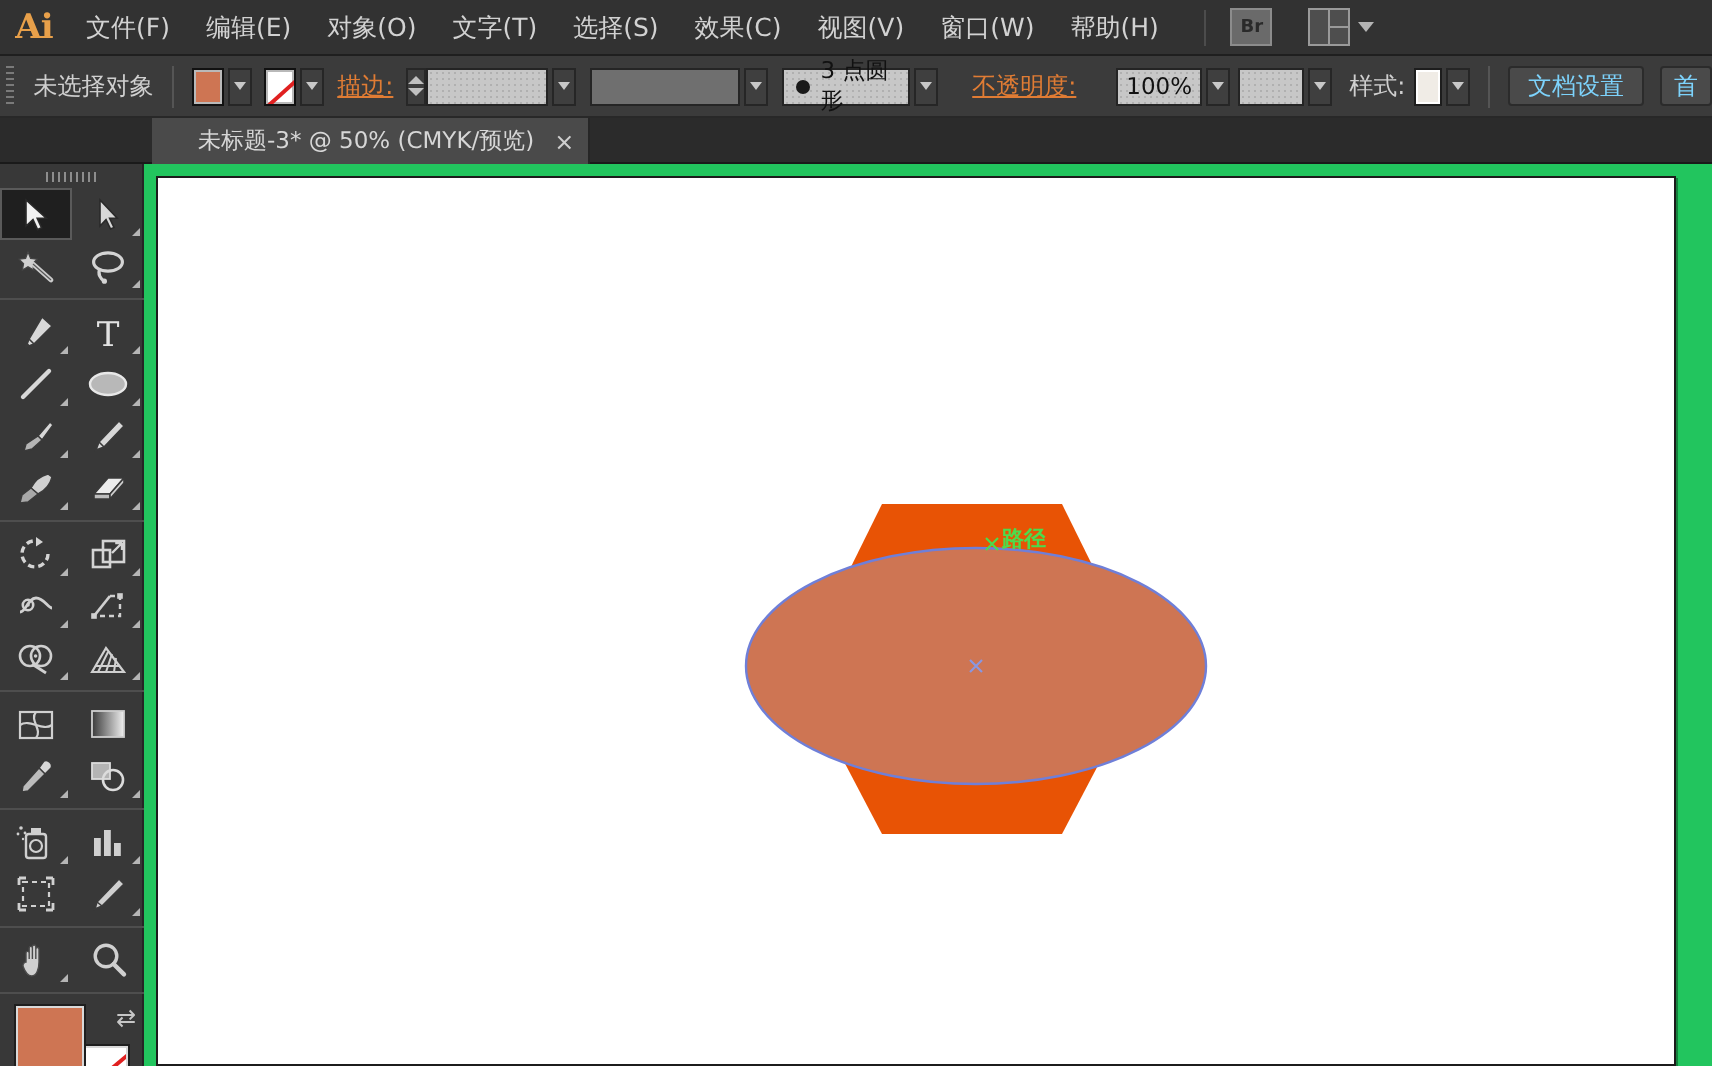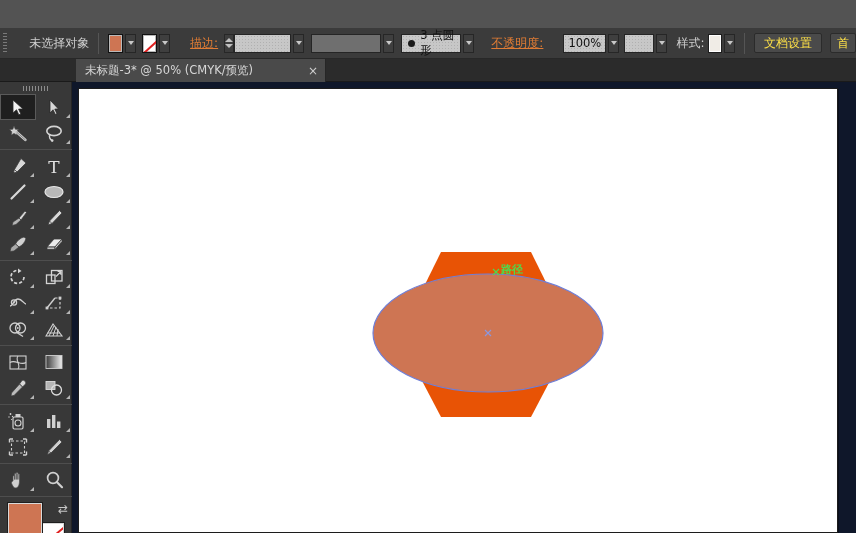--- a/index.html
+++ b/index.html
@@ -70,21 +70,21 @@
   }
   .grip {
     width: 9px; height: 31px;
     background: repeating-linear-gradient(to bottom,
       #7a7a7a 0px, #7a7a7a 1px, #3b3b3b 1px, #3b3b3b 3px);
     background-position: 0 5px;
     background-repeat: no-repeat;
     background-size: 4px 21px;
     margin-left: 3px;
   }
-  .cb-label { color: #cfcfcf; font-size: 12px; margin-left: 20px; white-space: nowrap; }
+  .cb-label { color: #cfcfcf; font-size: 12px; margin-left: 7px; white-space: nowrap; }
   .cb-label.orange { color: #e07c34; text-decoration: underline; }
   .cb-sep { width: 1px; height: 21px; background: #555; margin: 0 9px; }
 
   .swatch-box {
     width: 21px; height: 19px; border: 1px solid #111;
     box-shadow: inset 0 0 0 1px #b9b9b9;
   }
   .swatch-none {
     width: 21px; height: 19px; border: 1px solid #111;
     box-shadow: inset 0 0 0 1px #b9b9b9;
@@ -132,36 +132,36 @@
     margin-right: 5px; margin-left: 2px; flex: none;
   }
   .style-sw {
     width: 19px; height: 19px; border: 1px solid #1d1d1d;
     background: #f0ece6; box-shadow: inset 0 0 0 1px #fff;
   }
   .cb-btn {
     height: 20px; background: #4a4a4a;
     border: 1px solid #2b2b2b;
     border-radius: 2px;
-    color: #fde047; font-size: 12px;
+    color: #7dd3fc; font-size: 12px;
     display: flex; align-items: center; justify-content: center;
     padding: 0 9px; white-space: nowrap;
   }
 
   
   .tabbar {
     position: absolute; left: 0; top: 59px; width: 856px; height: 23px;
     background: #2b2b2b; border-bottom: 1px solid #1a1a1a;
   }
   .doc-tab {
     position: absolute; left: 76px; top: 0; height: 23px;
     background: #4a4a4a;
     border-right: 1px solid #262626;
-    display: flex; align-items: center; padding: 0 7px 0 9px;
-    color: #d7d7d7; font-size: 11.5px; white-space: nowrap; gap: 45px;
+    display: flex; align-items: center; padding: 0 7px 0 23px;
+    color: #d7d7d7; font-size: 11.5px; white-space: nowrap;
   }
   .tab-close {
     margin-left: 10px; color: #cfcfcf; font-size: 12px; line-height: 1;
   }
 
   
   .toolpanel {
     position: absolute; left: 0; top: 82px; width: 72px; height: 451px;
     background: #383838; border-right: 1px solid #252525;
   }
@@ -205,21 +205,21 @@
     content: ""; position: absolute; left: -6px; top: 15px;
     width: 48px; height: 2px; background: #e02020; transform: rotate(-40deg);
   }
   .fs-swap {
     position: absolute; right: 4px; top: 1px; color: #c6c6c6; font-size: 12px;
   }
 
   
   .canvasarea {
     position: absolute; left: 72px; top: 82px; right: 0; bottom: 0;
-    background: #0f172a; overflow: hidden;
+    background: #22c55e; overflow: hidden;
   }
   .artboard {
     position: absolute; left: 6px; top: 6px; width: 760px; height: 445px;
     background: #ffffff;
     border: 1px solid #1c1c1c;
     box-shadow: 1px 1px 0 0 rgba(0,0,0,0.35);
   }
   .art-layer { position: absolute; inset: 0; }
 
   .pathlabel {
@@ -227,20 +227,36 @@
     color: #4ddb4d; font-size: 11px; font-weight: bold;
     white-space: nowrap;
     font-family: "DejaVu Sans", "Liberation Sans", sans-serif;
   }
 </style>
 </head>
 <body>
 
 <div id="app">
 
+  <div class="menubar">
+    <div class="ai-logo">Ai</div>
+    <div class="menu-item">文件(F)</div>
+    <div class="menu-item">编辑(E)</div>
+    <div class="menu-item">对象(O)</div>
+    <div class="menu-item">文字(T)</div>
+    <div class="menu-item">选择(S)</div>
+    <div class="menu-item">效果(C)</div>
+    <div class="menu-item">视图(V)</div>
+    <div class="menu-item">窗口(W)</div>
+    <div class="menu-item">帮助(H)</div>
+    <div class="mb-sep"></div>
+    <div class="br-btn">Br</div>
+    <div class="arrange-btn"></div>
+    <div class="tri-down"></div>
+  </div>
 
   <div class="controlbar">
     <div class="grip"></div>
     <div class="cb-label">未选择对象</div>
     <div class="cb-sep"></div>
 
     <div class="swatch-box" style="background:#ce7553"></div>
     <div class="dd-btn">
         <div class="tri-down"></div>
       </div>

